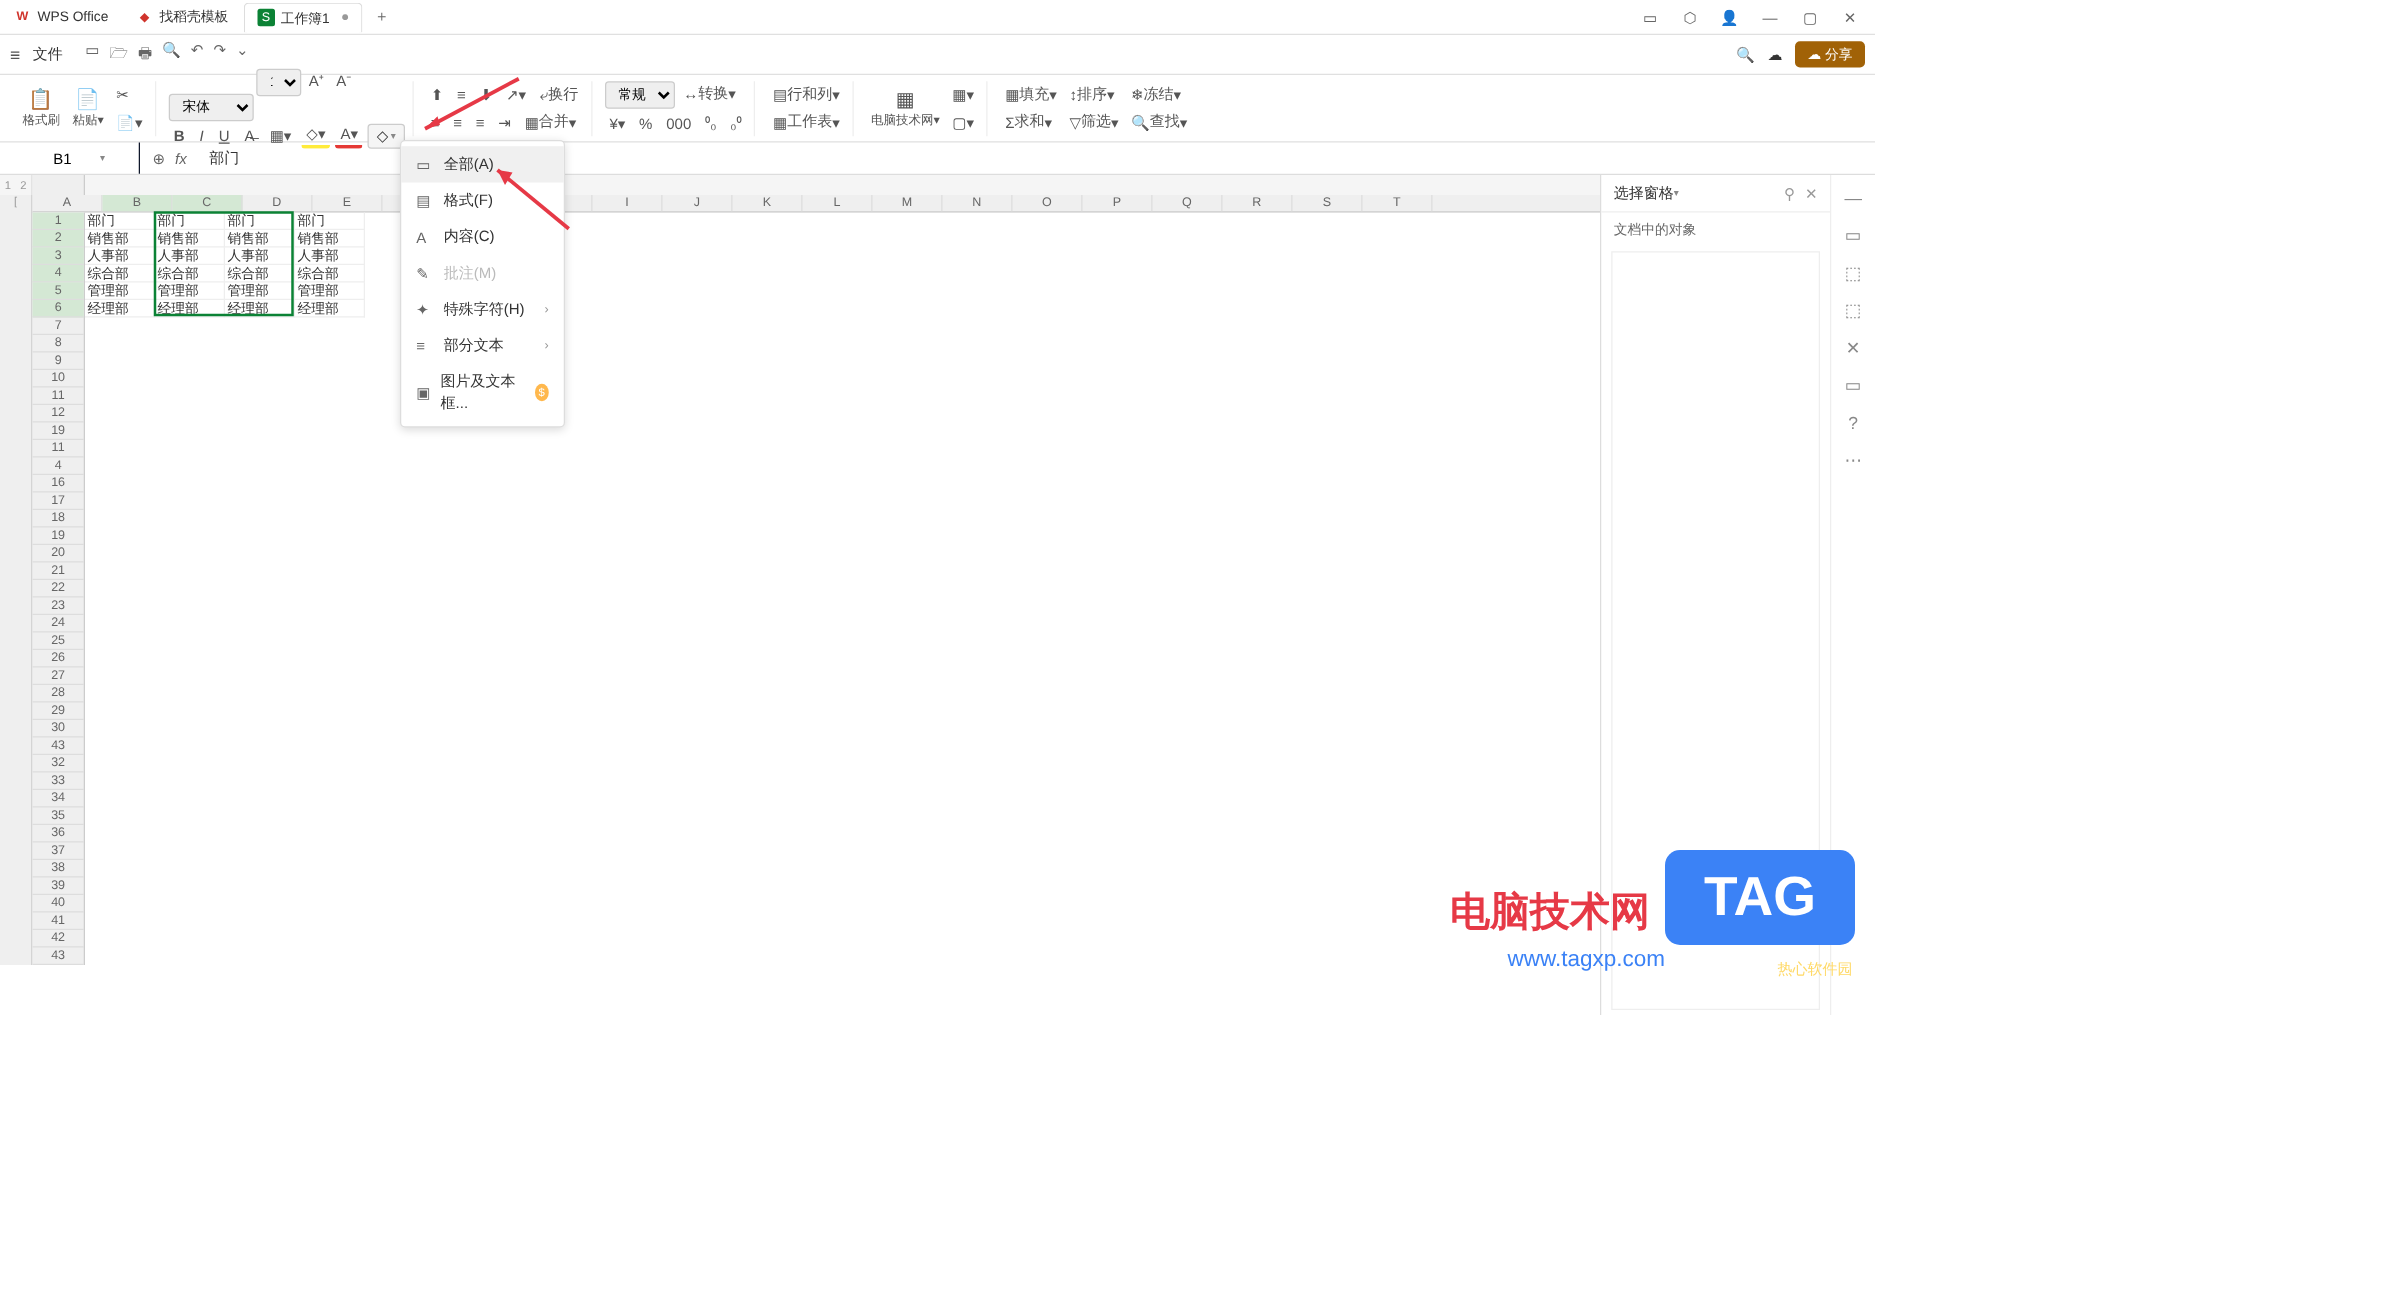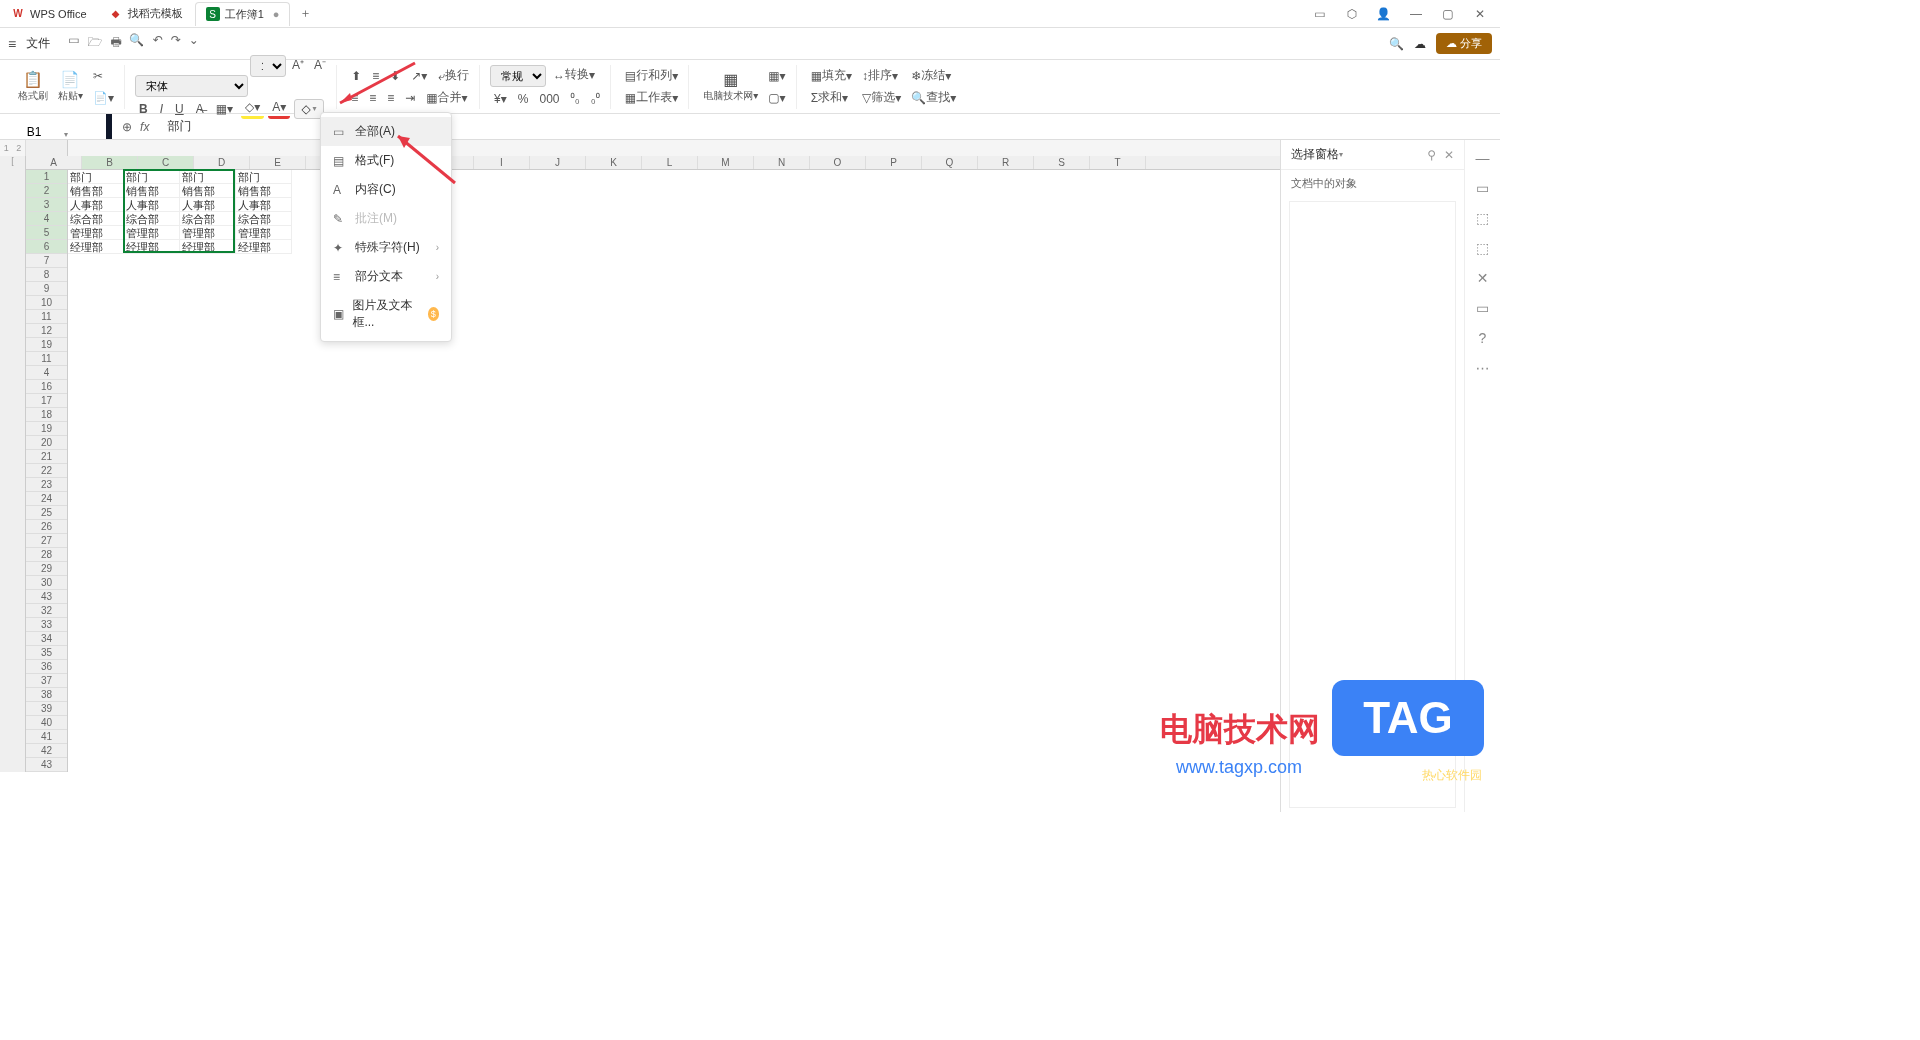--- a/index.html
+++ b/index.html
@@ -34,28 +34,28 @@
 
 .ribbon { height: 54px; display: flex; align-items: center; padding: 0 8px; border-bottom: 1px solid #e0e0e0; gap: 4px; }
 .ribbon-group { display: flex; align-items: center; gap: 2px; padding: 0 6px; height: 44px; border-right: 1px solid #eee; }
 .ribbon-group:last-child { border-right: none; }
 .rbtn { display: flex; flex-direction: column; align-items: center; justify-content: center; padding: 2px 4px; cursor: pointer; border-radius: 3px; min-width: 24px; height: 40px; }
 .rbtn-icon { font-size: 16px; color: #555; height: 18px; display: flex; align-items: center; }
 .rbtn-label { font-size: 10px; color: #555; }
 .rbtn-sm { padding: 2px 4px; cursor: pointer; border-radius: 3px; display: inline-flex; align-items: center; height: 20px; color: #555; }
 .ribbon-col { display: flex; flex-direction: column; gap: 2px; }
 .font-select { border: 1px solid #ccc; border-radius: 3px; padding: 2px 6px; font-size: 11px; height: 22px; }
-.font-name { width: 113px; margin-top: 20px; }
+.font-name { width: 68px; margin-top: 20px; }
 .font-size { width: 36px; }
 .eraser-btn { border: 1px solid #ccc; background: #f5f5f5; border-radius: 3px; padding: 2px 6px; display: flex; align-items: center; gap: 2px; }
 .dropdown-caret { font-size: 8px; color: #888; }
 
 
 .formula-bar { height: 26px; display: flex; align-items: center; border-bottom: 1px solid #ddd; }
-.name-box { width: 112px; border-right: 6px solid #0f172a; padding: 0 4px; display: flex; align-items: flex-end; height: 100%; }
+.name-box { width: 112px; border-right: 1px solid #0f172a; padding: 0 20px; display: flex; align-items: center; height: 100%; }
 .name-box input { border: none; width: 60px; text-align: center; font-size: 12px; outline: none; }
 .fx-icons { display: flex; gap: 8px; padding: 0 10px; color: #666; }
 .formula-input { flex: 1; padding: 0 8px; font-size: 12px; }
 
 
 .main-area { display: flex; height: 672px; }
 .grid-area { flex: 1; position: relative; overflow: hidden; }
 
 
 .col-selector { height: 16px; display: flex; background: #f5f5f5; }
@@ -107,21 +107,21 @@
 
 
 .status-bar { height: 24px; border-top: 1px solid #ddd; display: flex; align-items: center; padding: 0 10px; gap: 14px; font-size: 11px; color: #555; }
 .status-right { margin-left: auto; display: flex; gap: 10px; align-items: center; }
 .zoom-slider { width: 80px; height: 3px; background: #ddd; position: relative; }
 .zoom-slider::after { content: ''; position: absolute; left: 38px; top: -3px; width: 9px; height: 9px; background: #fff; border: 1px solid #999; border-radius: 50%; }
 
 
 .watermark1 { position: absolute; right: 180px; bottom: 60px; font-size: 32px; font-weight: bold; color: #e63946; z-index: 300; }
 .watermark2 { position: absolute; right: 16px; bottom: 56px; width: 152px; height: 76px; background: #3b82f6; color: #fff; font-size: 44px; font-weight: bold; border-radius: 12px; display: flex; align-items: center; justify-content: center; z-index: 300; }
-.watermark3 { position: absolute; right: 198px; bottom: 34px; font-size: 18px; color: #3b82f6; z-index: 300; }
+.watermark3 { position: absolute; right: 168px; bottom: 34px; font-size: 18px; color: #3b82f6; z-index: 300; }
 .watermark4 { position: absolute; right: 18px; bottom: 28px; font-size: 12px; color: #ffd966; z-index: 300; }
 </style>
 </head>
 <body>
 
 <div class="title-bar">
   <div class="tab">
       <span class="tab-icon tab-wps">W</span>
       <span>WPS Office</span>
     </div>

